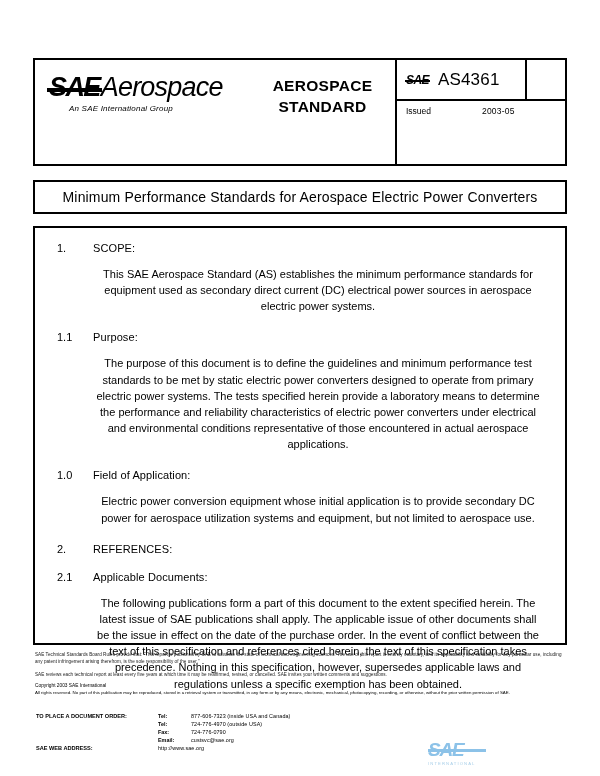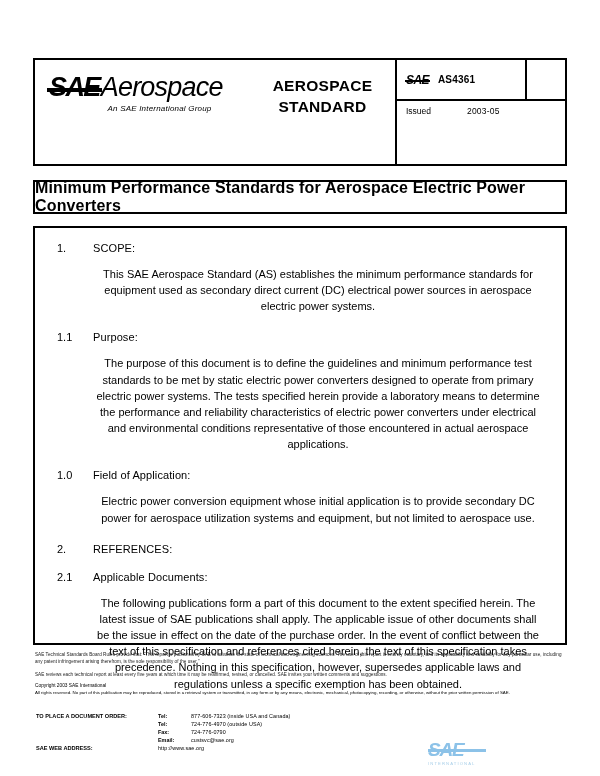--- a/index.html
+++ b/index.html
@@ -63,34 +63,34 @@
   .hdr-docnum-cell {
     flex: 1;
     border-right: 2px solid #000;
     display: flex;
     align-items: center;
     padding-left: 9px;
     gap: 9px;
   }
   .hdr-blank-cell { width: 38px; }
   .doc-number {
-    font-size: 10px;
-    font-weight: bold;
+    font-size: 17px;
+    font-weight: normal;
     letter-spacing: 0.2px;
   }
   .hdr-right-bottom {
     flex: 1;
     position: relative;
     padding: 5px 0 0 9px;
   }
   .issued-row {
     font-size: 8.5px;
     display: flex;
   }
-  .issued-label { width: 61px; }
+  .issued-label { width: 76px; }
   .issued-date { letter-spacing: 0.2px; }
 
   
   .sae-mark {
     display: inline-block;
     font-family: "Liberation Sans", sans-serif;
     font-weight: bold;
     font-style: italic;
     color: #000;
     position: relative;
@@ -135,37 +135,35 @@
     font-weight: normal;
     margin-left: 1px;
   }
   .aero-tagline {
     font-style: italic;
     font-size: 8px;
     letter-spacing: 0.2px;
     margin-top: 1px;
     margin-left: 20px;
     color: #000;
-    text-align: center;
   }
 
   
   .title-box {
     position: absolute;
     left: 33px; top: 180px;
     width: 534px; height: 34px;
     border: 2px solid #000;
     display: flex;
     align-items: center;
     justify-content: center;
   }
   .title-box-text {
-    font-size: 16px;
+    font-size: 14px;
     letter-spacing: 0.15px;
-    font-weight: bold;
   }
 
   
   .body-box {
     position: absolute;
     left: 33px; top: 226px;
     width: 534px; height: 419px;
     border: 2px solid #000;
     padding: 14px 22px 0 22px;
   }

